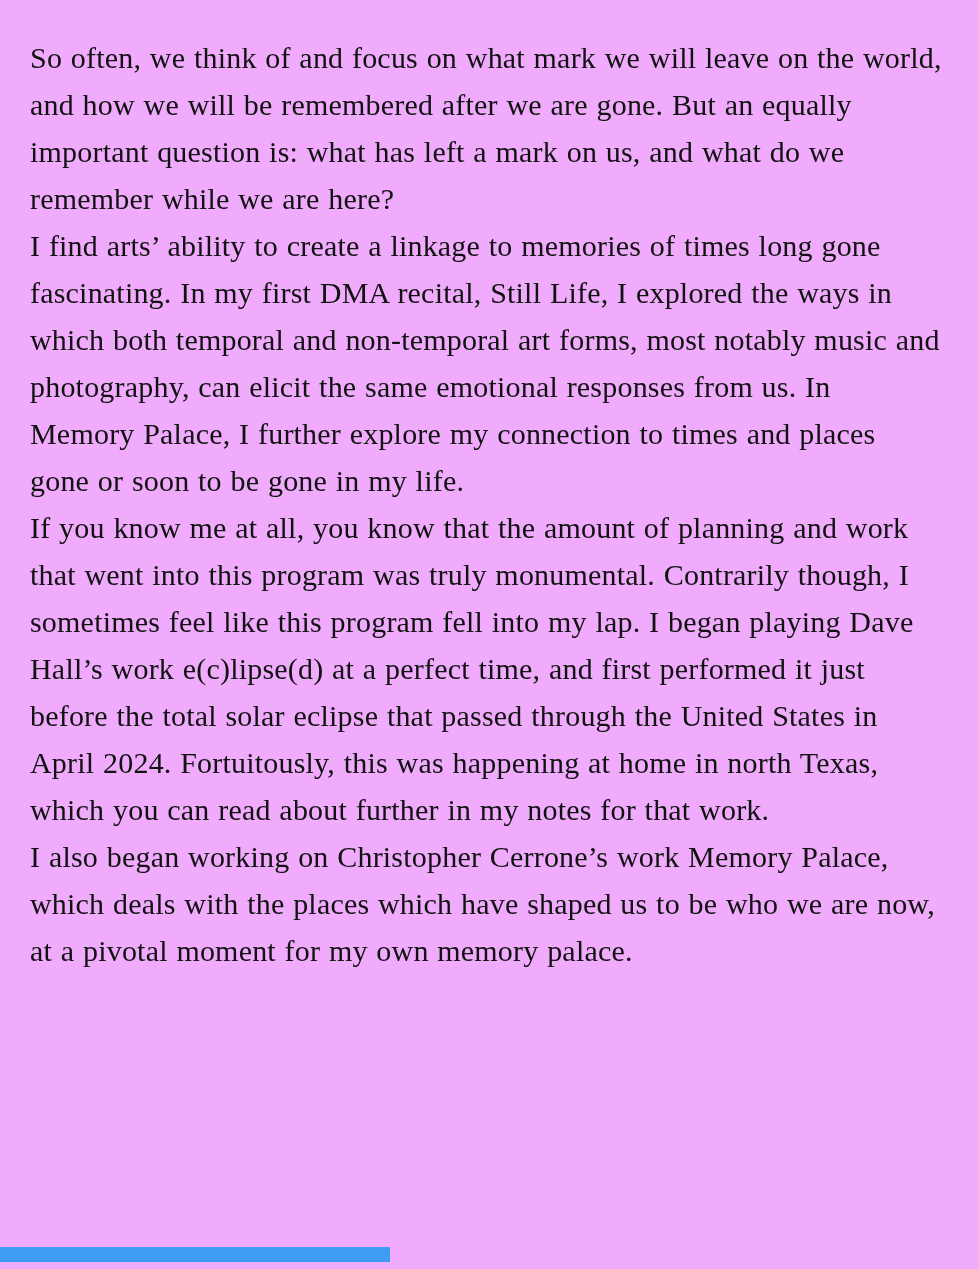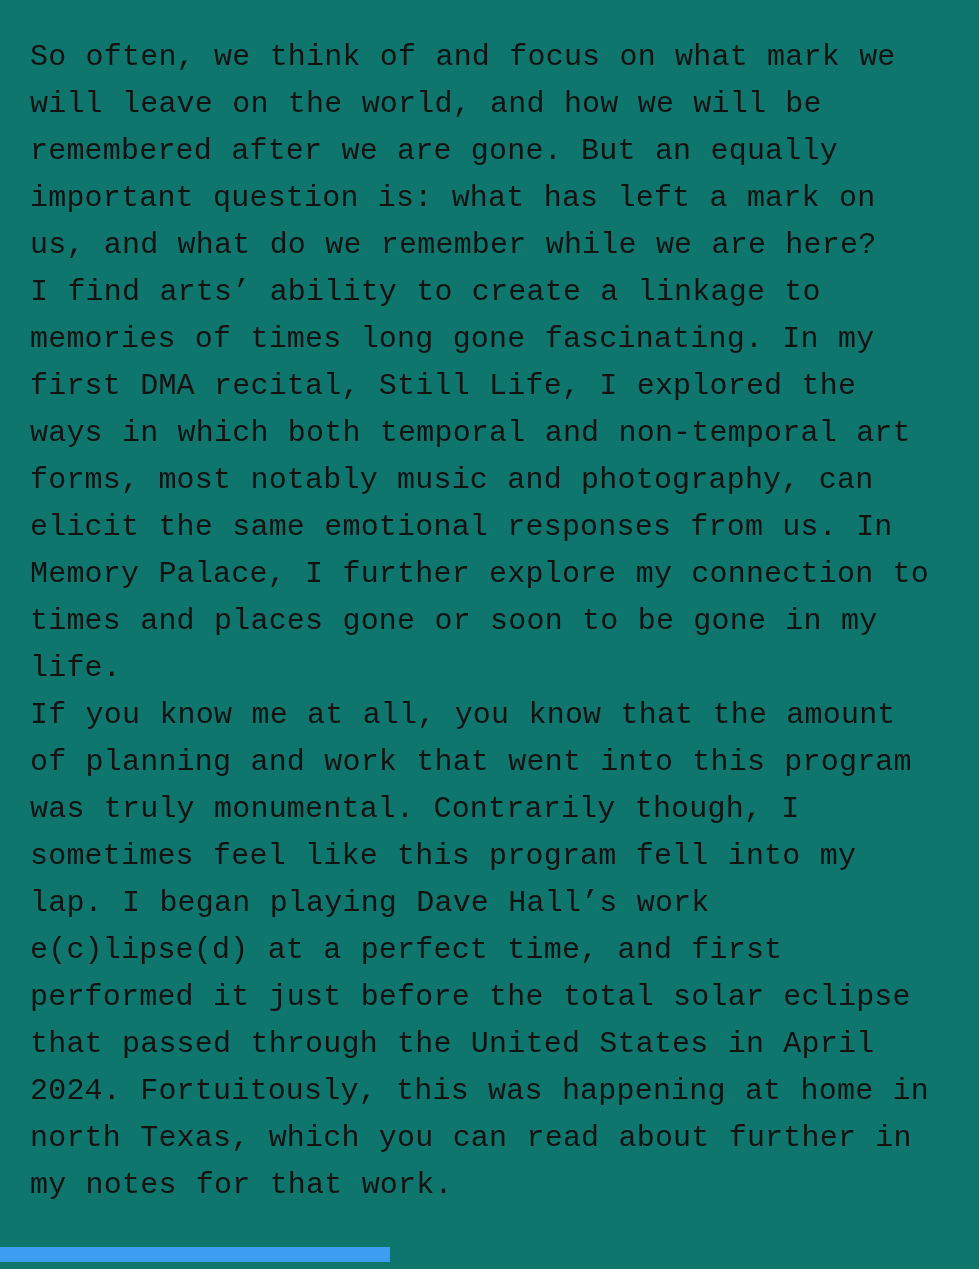--- a/index.html
+++ b/index.html
@@ -8,22 +8,22 @@
       width: 979px;
       height: 1269px;
       background: #ffffff;
       overflow: hidden;
     }
 
     .page {
       position: relative;
       width: 979px;
       height: 1269px;
-      background: #0f766e;
-      font-family: Liberation Mono, monospace;
+      background: #f0abfc;
+      font-family: Liberation Serif, serif;
       color: #121212;
     }
 
     .notes-body {
       position: absolute;
       top: 34px;
       left: 30px;
       right: 36px;
     }
 
@@ -49,16 +49,17 @@
     }
   </style>
 </head>
 <body>
 
 <div class="page">
   <div class="notes-body">
     <p>So often, we think of and focus on what mark we will leave on the world, and how we will be remembered after we are gone. But an equally important question is: what has left a mark on us, and what do we remember while we are here?</p>
     <p>I find arts’ ability to create a linkage to memories of times long gone fascinating. In my first DMA recital, Still Life, I explored the ways in which both temporal and non-temporal art forms, most notably music and photography, can elicit the same emotional responses from us. In Memory Palace, I further explore my connection to times and places gone or soon to be gone in my life.</p>
     <p>If you know me at all, you know that the amount of planning and work that went into this program was truly monumental. Contrarily though, I sometimes feel like this program fell into my lap. I began playing Dave Hall’s work e(c)lipse(d) at a perfect time, and first performed it just before the total solar eclipse that passed through the United States in April 2024. Fortuitously, this was happening at home in north Texas, which you can read about further in my notes for that work.</p>
+    <p>I also began working on Christopher Cerrone’s work Memory Palace, which deals with the places which have shaped us to be who we are now, at a pivotal moment for my own memory palace.</p>
   </div>
 
   <div class="selection-bar"></div>
 </div>
 
 </body></html>

